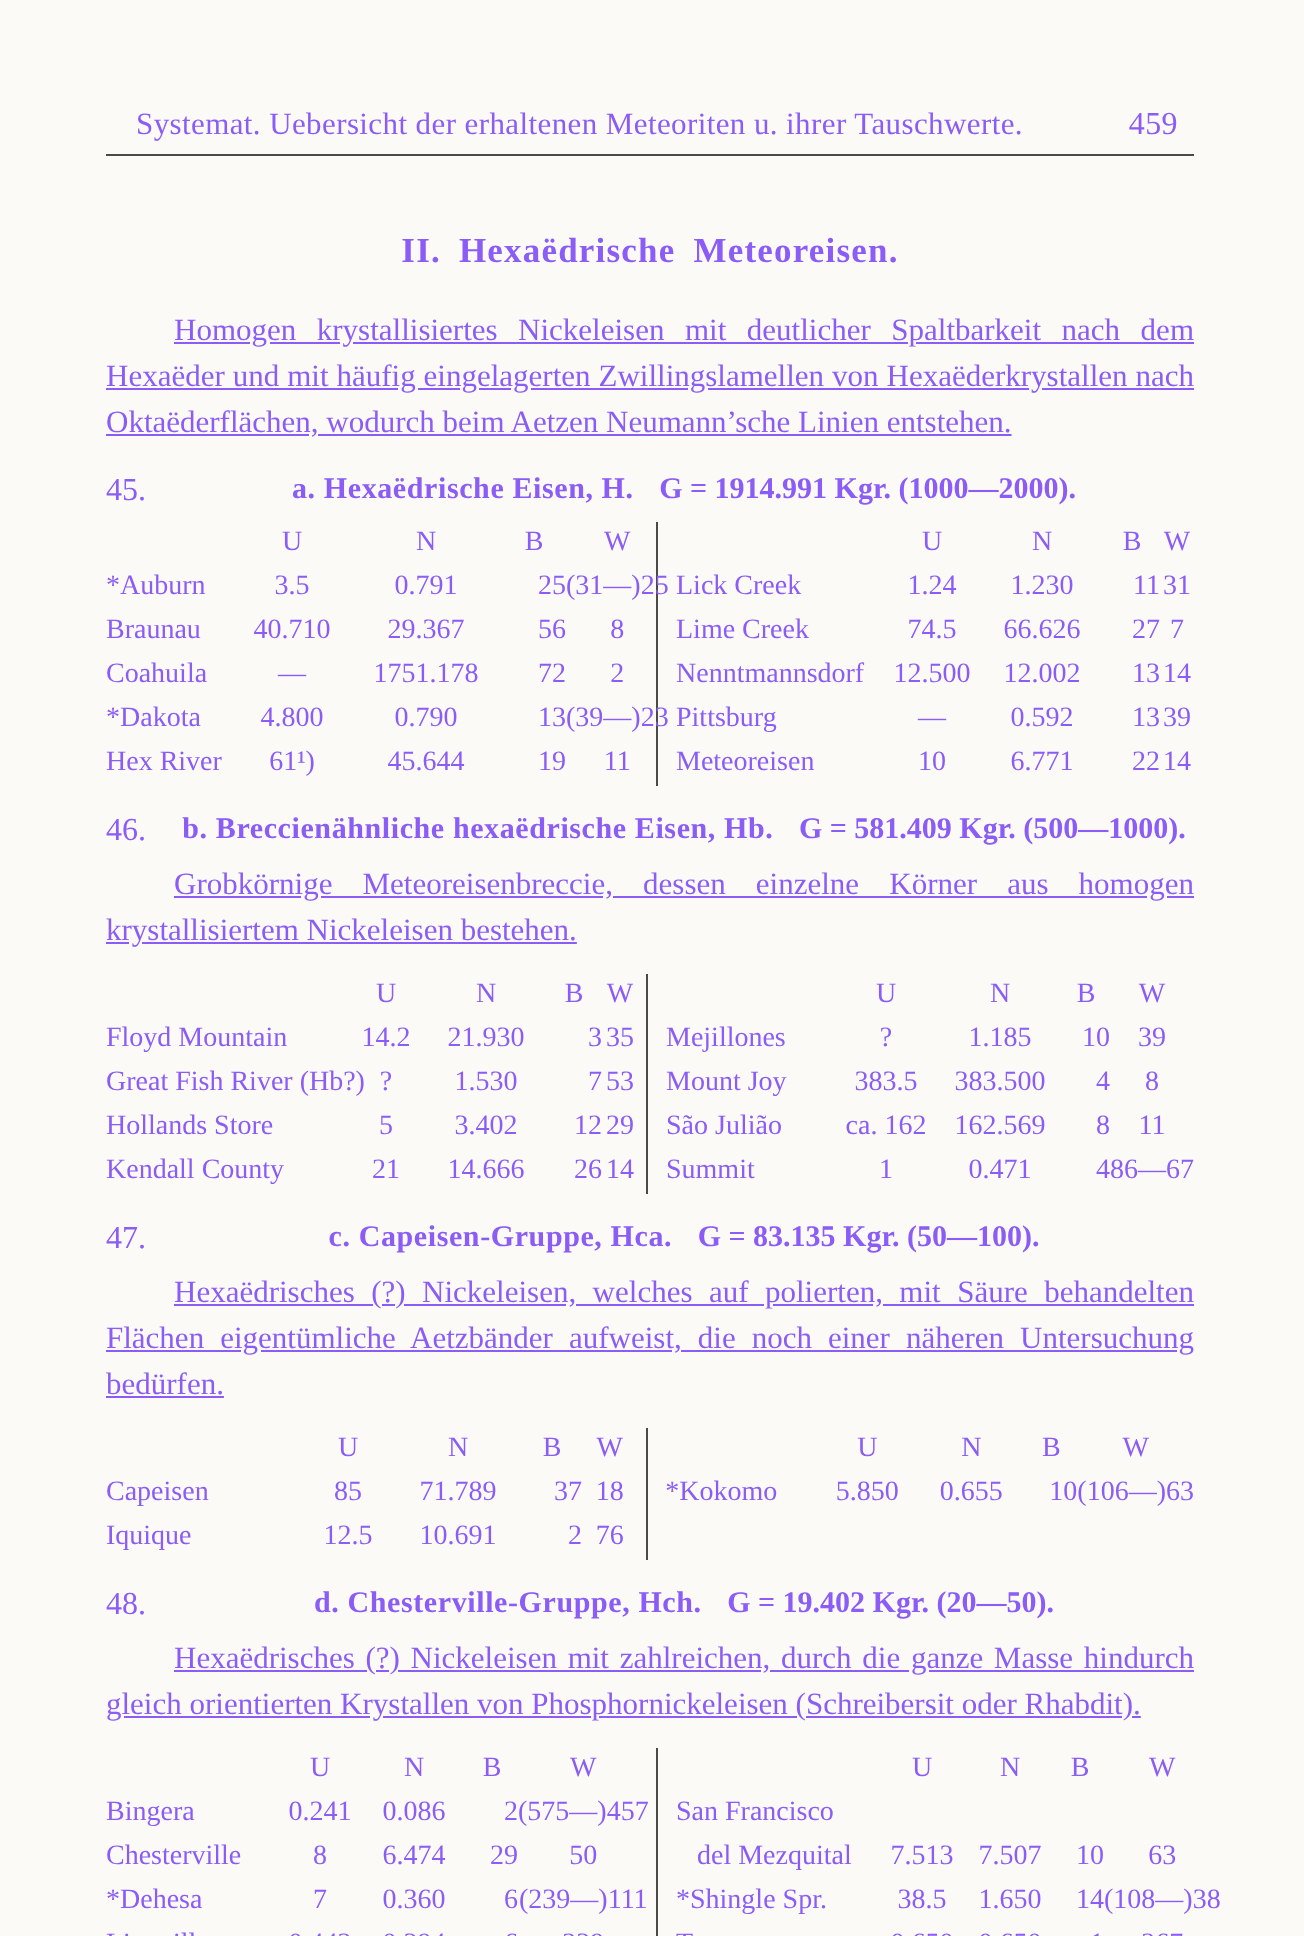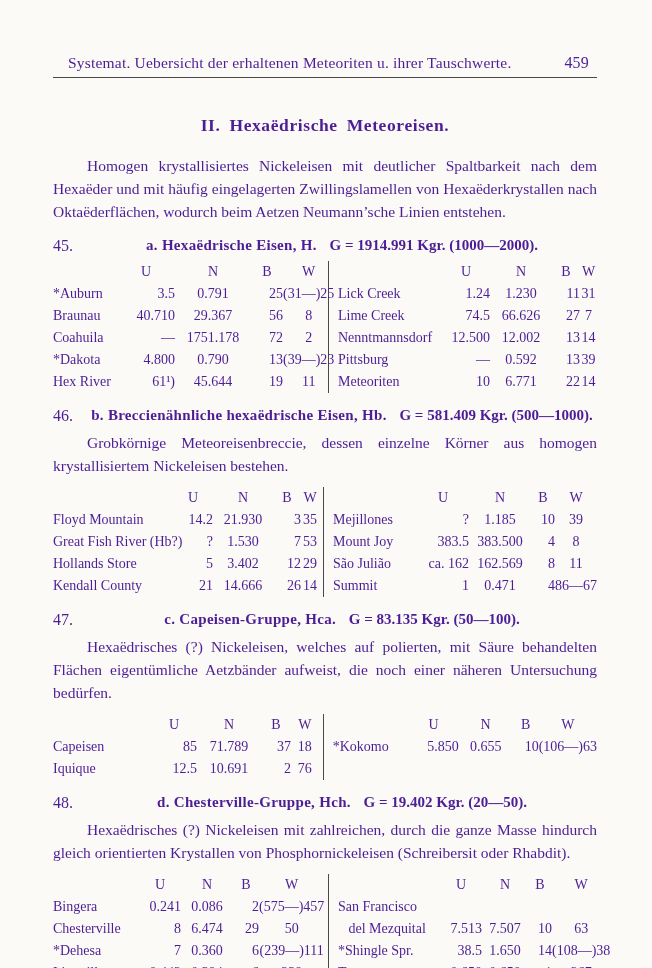--- a/index.html
+++ b/index.html
@@ -3,21 +3,21 @@
 <meta charset="utf-8">
 <style>
   html,body{margin:0;padding:0;background:#e9e8e4;}
   .page{
     position:relative;
     width:652px;height:968px;
     box-sizing:border-box;
     margin:0 auto;
     padding:54px 55px 0 53px;
     background:#fbfaf7;
-    color:#4c1d95;
+    color:#8b5cf6;
     font-family:"Liberation Serif", serif;
     overflow:hidden;
   }
   
   .runhead{
     display:flex;justify-content:space-between;align-items:baseline;
     padding:0 8px 0 15px;
     font-size:15.5px;letter-spacing:0.2px;
   }
   .pagenum{font-size:16px;}
@@ -27,20 +27,21 @@
     text-align:center;
     font-size:17.5px;font-weight:bold;
     letter-spacing:0.6px;word-spacing:4px;
     margin:37px 0 18px 0;
   }
   
   .para{
     font-size:15.5px;line-height:23px;
     text-align:justify;
     margin:0 0 10px 0;
+    text-decoration:underline;
   }
   .para.indent{text-indent:34px;}
   
   .secthead{
     position:relative;
     text-align:center;
     white-space:nowrap;
     padding-left:34px;
     font-size:15px;
     margin:14px 0 7px 0;
@@ -53,21 +54,21 @@
   .half{box-sizing:border-box;}
   .half.left{width:276px;border-right:1px solid #4c4a46;padding-right:4px;}
   .half.right{flex:1;padding-left:9px;}
   .tbl{
     display:grid;
     font-size:14px;line-height:22px;
     align-content:start;
   }
   .tbl span{white-space:pre;overflow:visible;}
   .c0{text-align:left;}
-  .c1{text-align:right;}
+  .c1{text-align:center;}
   .c2{text-align:center;}
   .c3{text-align:right;}
   .c4{text-align:center;}
   .hc{text-align:center;}
   .t45l{grid-template-columns:64px 58px 76px 32px 1fr;}
   .t45r{grid-template-columns:104px 48px 62px 28px 1fr;}
   .t46l{grid-template-columns:120px 40px 60px 28px 1fr;}
   .t46r{grid-template-columns:84px 52px 62px 24px 1fr;}
   .t47l{grid-template-columns:98px 46px 64px 30px 1fr;}
   .t47r{grid-template-columns:76px 50px 54px 26px 1fr;}
@@ -149,21 +150,21 @@
           <span class="c0">Nenntmannsdorf</span>
           <span class="c1">12.500</span>
           <span class="c2">12.002</span>
           <span class="c3">13</span>
           <span class="c4">14</span>
           <span class="c0">Pittsburg</span>
           <span class="c1">—</span>
           <span class="c2">0.592</span>
           <span class="c3">13</span>
           <span class="c4">39</span>
-          <span class="c0">Meteoriten</span>
+          <span class="c0">Meteoreisen</span>
           <span class="c1">10</span>
           <span class="c2">6.771</span>
           <span class="c3">22</span>
           <span class="c4">14</span>
         </div>
     </div>
   </div>
 
   <div class="secthead">
     <span class="secnum">46.</span>

